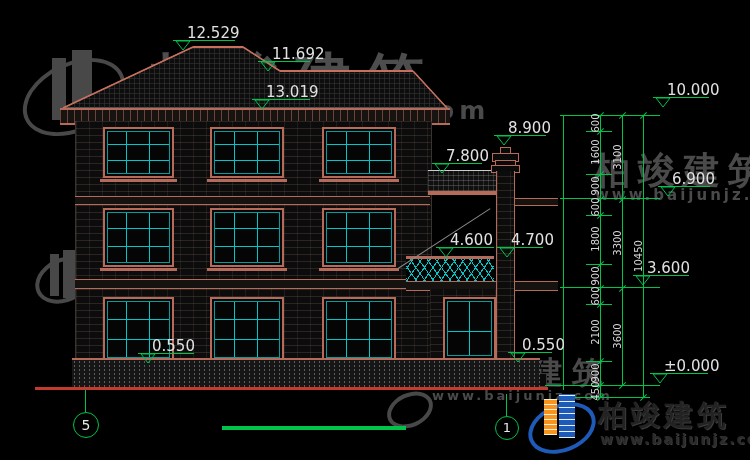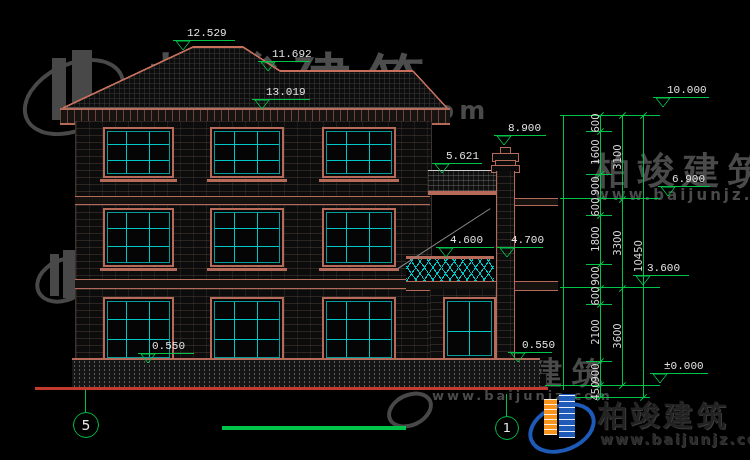--- a/index.html
+++ b/index.html
@@ -30,21 +30,21 @@
   .band{position:absolute;background:#151210;border-top:1px solid var(--salmon);border-bottom:1px solid var(--salmon);}
   .eave{background-color:#171310;border-top:2px solid var(--salmon);border-bottom:2px solid var(--salmon);
     background-image:repeating-linear-gradient(90deg,rgba(182,106,90,.55) 0 1px,transparent 1px 7px);}
   .rail{background:#030303;border-top:3px solid var(--salmon);border-bottom:3px solid var(--salmon);
     background-image:repeating-linear-gradient(55deg,transparent 0 3px,var(--cyan) 3px 4px,transparent 4px 7px),
                      repeating-linear-gradient(-55deg,transparent 0 3px,var(--cyan) 3px 4px,transparent 4px 7px);}
   
   .gl{position:absolute;background:var(--g);}
   .tick{position:absolute;width:9px;height:1px;background:var(--g);transform:rotate(-45deg);}
   
-  .marker{position:absolute;color:#e2e2e2;font-size:11px;line-height:13px;white-space:nowrap;font-family:Liberation Mono, monospace;}
+  .marker{position:absolute;color:#e2e2e2;font-size:15px;line-height:13px;white-space:nowrap;}
   .marker .mtext{display:block;padding-left:14px;}
   .marker .mline{display:block;height:1px;background:var(--g);}
   .marker svg{position:absolute;left:2px;top:13px;}
   
   .dimtxt{position:absolute;color:#d6d6d6;font-size:10px;white-space:nowrap;
           transform:translate(-50%,-50%) rotate(-90deg);}
   
   .wm{position:absolute;color:#4a4a4a;font-weight:bold;white-space:nowrap;}
   .wm-url{letter-spacing:5px;}
   .wm-swirl{position:absolute;border:4px solid #484848;border-radius:50%;transform:rotate(-25deg);}
@@ -217,21 +217,21 @@
       </svg>
   </div>
   <div class="marker" style="left:494px;top:122px;">
     <span class="mtext">8.900</span>
     <span class="mline" style="width:52px;"></span>
     <svg width="16" height="11">
         <polygon points="1,1 15,1 8,10" fill="none" stroke="#00c34a"></polygon>
       </svg>
   </div>
   <div class="marker" style="left:432px;top:150px;">
-    <span class="mtext">5.621</span>
+    <span class="mtext">7.800</span>
     <span class="mline" style="width:50px;"></span>
     <svg width="16" height="11">
         <polygon points="1,1 15,1 8,10" fill="none" stroke="#00c34a"></polygon>
       </svg>
   </div>
   <div class="marker" style="left:436px;top:234px;">
     <span class="mtext">4.600</span>
     <span class="mline" style="width:58px;"></span>
     <svg width="16" height="11">
         <polygon points="1,1 15,1 8,10" fill="none" stroke="#00c34a"></polygon>

